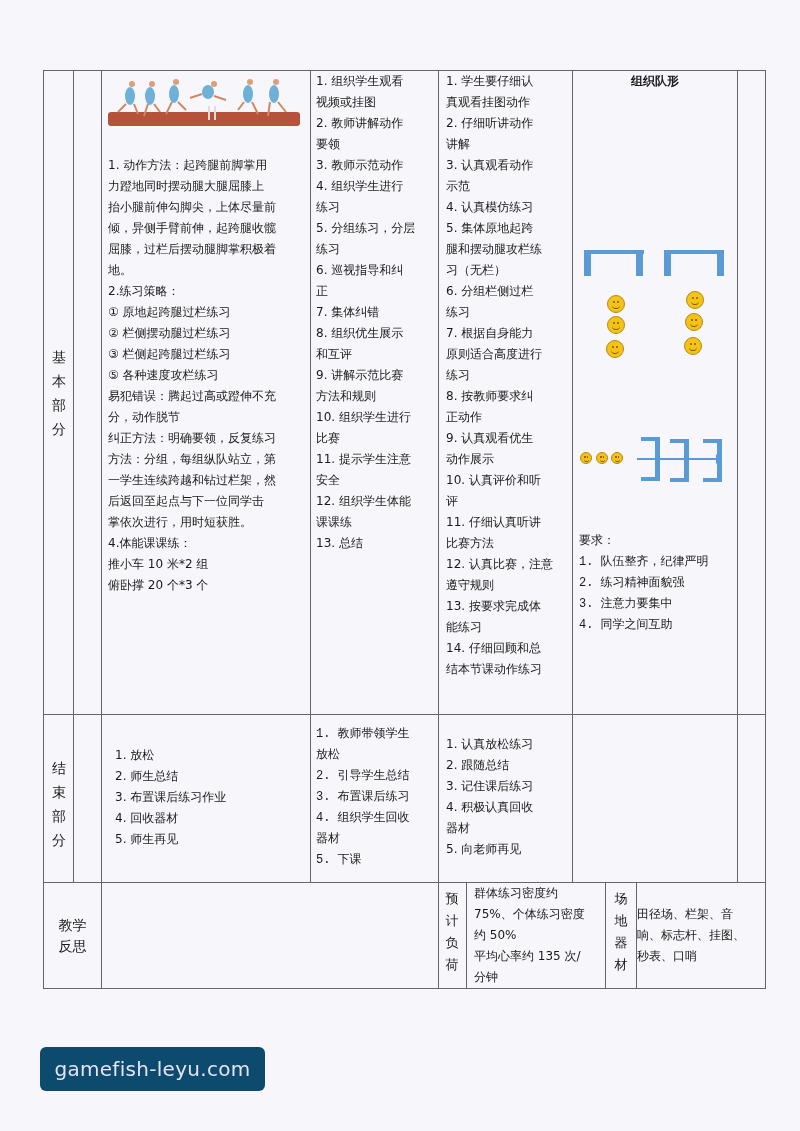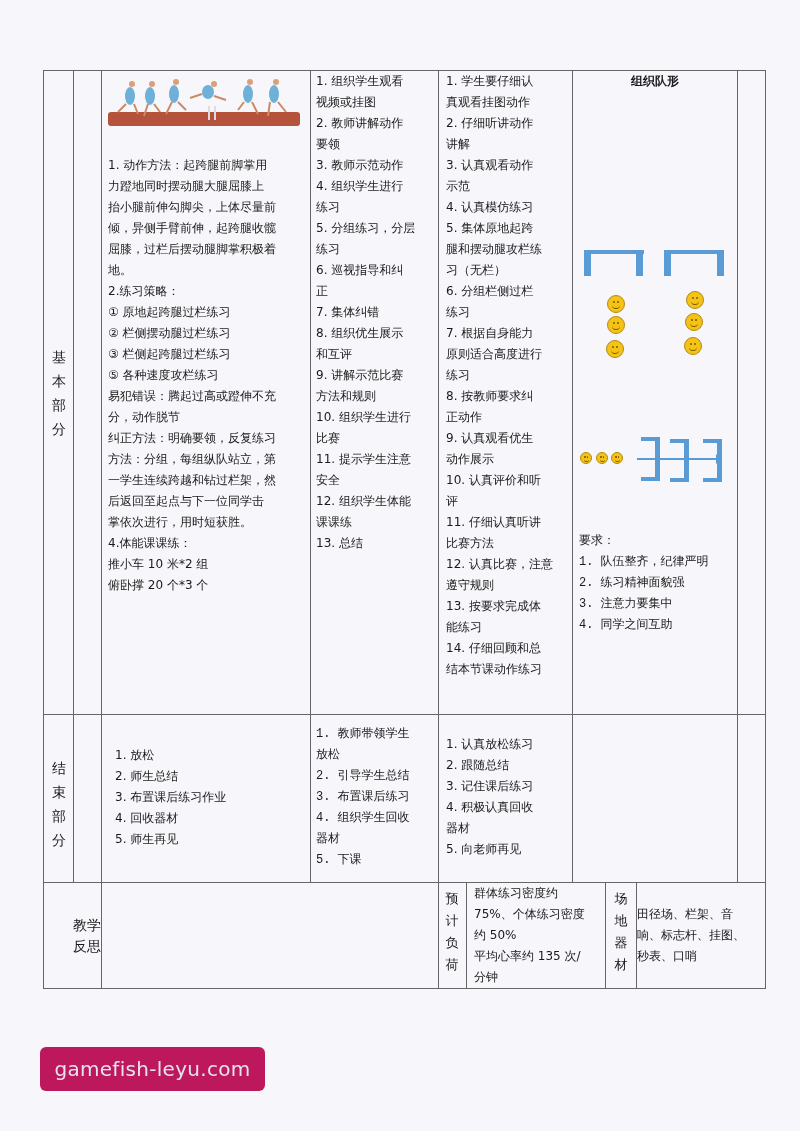--- a/index.html
+++ b/index.html
@@ -44,21 +44,21 @@
     border-bottom: 1.5px solid #7a5a00; border-radius: 0 0 6px 6px;
   }
   .small-smiley { width: 12px; height: 12px; }
   .small-smiley::before, .small-smiley::after { top: 3px; width: 1.5px; height: 1.5px; }
   .small-smiley::before { left: 3px; }
   .small-smiley::after { right: 3px; }
   .small-smiley .mouth { left: 3px; top: 5px; width: 5px; height: 3px; border-bottom-width: 1px; }
   .hurdle-shape { position: absolute; background: #5b9bd5; }
   .watermark {
     position: absolute; left: 40px; top: 1047px; width: 225px; height: 44px;
-    background: #be185d; border-radius: 6px;
+    background: #0c4a6e; border-radius: 6px;
     color: #e6e3f2; font-size: 20px; line-height: 44px; text-align: center;
     letter-spacing: 0.3px;
   }
 </style>
 </head>
 <body>
 
 <div class="page">
 
   <div>
@@ -307,21 +307,21 @@
 
   <div class="cell" style="left:446px; top:734px; width:124px;">
     <div class="list-line">1.   认真放松练习</div>
     <div class="list-line">2.   跟随总结</div>
     <div class="list-line">3.   记住课后练习</div>
     <div class="list-line">4.  积极认真回收</div>
     <div class="list-line">器材</div>
     <div class="list-line">5.   向老师再见</div>
   </div>
 
-  <div class="cell" style="left:44px; top:915px; width:57px; text-align:right; font-size:14px; line-height:21px;">
+  <div class="cell" style="left:44px; top:915px; width:57px; text-align:center; font-size:14px; line-height:21px;">
     <div>教学</div>
     <div>反思</div>
   </div>
 
   <div style="position:absolute; left:102px; top:883px; width:336px; height:105px;"></div>
 
   <div class="vtext" style="left:438px; top:888px; width:28px; line-height:22px; font-size:13px;">
     <div>预</div>
     <div>计</div>
     <div>负</div>

